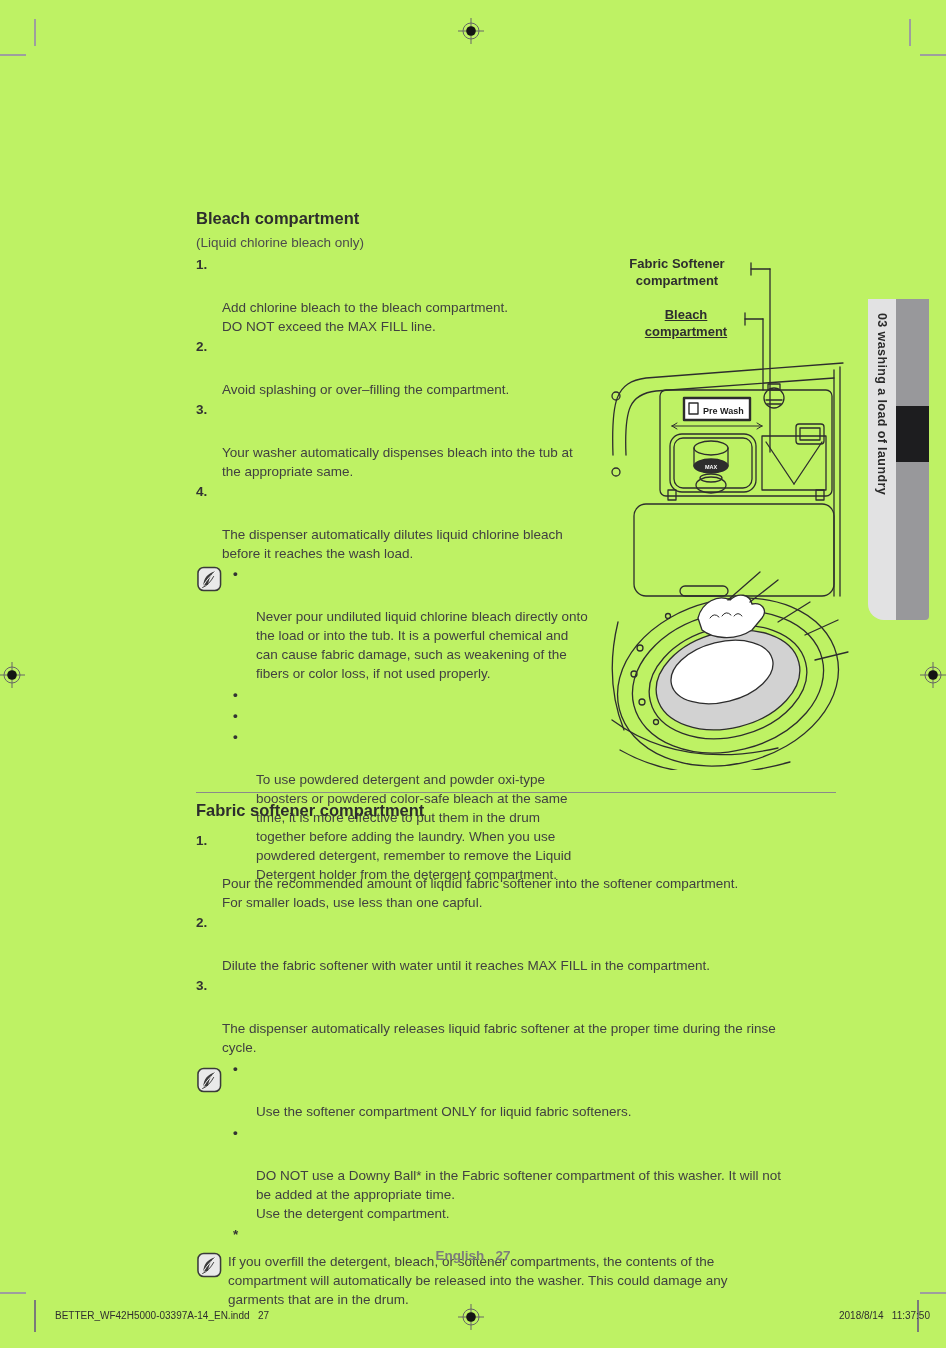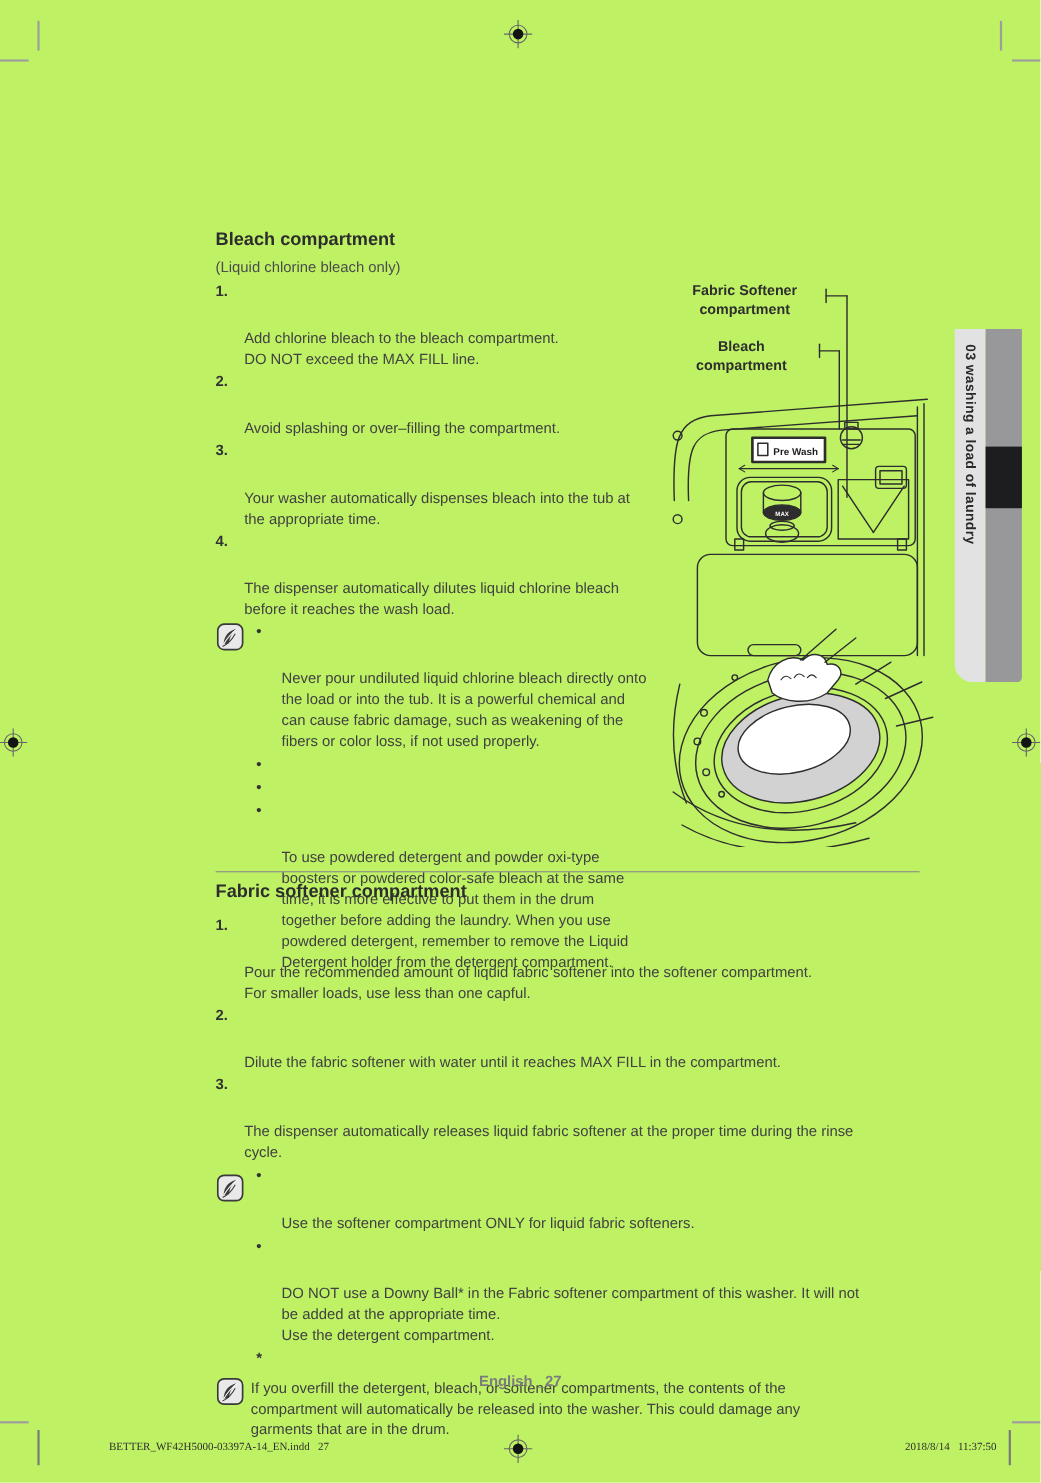--- a/index.html
+++ b/index.html
@@ -20,36 +20,36 @@
   .note-icon{position:absolute;left:1px;top:2px;width:25px;height:26px;}
   .nrow{display:flex;margin-bottom:2px;}
   .nrow .marker{width:23px;flex:0 0 23px;font-weight:bold;color:#333;}
   .note-para{position:relative;padding-left:32px;margin-top:8px;}
   .note-para .note-icon{top:0;}
   .divider{position:absolute;left:196px;top:792px;width:640px;height:1px;background:#8a8a8a;}
   
   .diagram{position:absolute;left:610px;top:250px;width:240px;height:520px;}
   .dlabel{position:absolute;text-align:center;font-weight:bold;font-size:13px;line-height:16.5px;color:#2e2e2e;white-space:pre-line;}
   .lbl-softener{left:0;top:6px;width:134px;}
-  .lbl-bleach{left:0;top:57px;width:128px;}
+  .lbl-bleach{left:12px;top:57px;width:128px;text-decoration:underline;}
   
   .tab{position:absolute;left:868px;top:299px;width:61px;height:321px;}
   .tab-light{position:absolute;left:0;top:0;width:28px;height:100%;background:#e2e2e3;border-bottom-left-radius:16px;}
   .tab-dark{position:absolute;left:28px;top:0;width:33px;height:100%;background:#98989b;border-bottom-right-radius:4px;}
   .tab-black{position:absolute;left:28px;top:107px;width:33px;height:56px;background:#1d1d1f;}
   .tab-text{position:absolute;left:0;top:14px;width:28px;height:290px;
             writing-mode:vertical-rl;font-size:12.5px;font-weight:600;letter-spacing:.4px;
             color:#2a2a2a;text-align:left;line-height:28px;}
   
   .page-label{position:absolute;left:0;top:1248px;width:946px;text-align:center;
               font-size:13.5px;font-weight:bold;color:#7c7c7c;}
-  .imprint{position:absolute;top:1310px;font-family:Liberation Serif, serif;
-           font-size:10px;color:#2e2e2e;white-space:pre;margin-left:44px;}
+  .imprint{position:absolute;top:1310px;font-family:Liberation Sans, sans-serif;
+           font-size:10px;color:#2e2e2e;white-space:pre;}
   .imprint-left{left:55px;}
-  .imprint-right{right:40px;text-align:right;}
+  .imprint-right{right:16px;text-align:right;}
   svg{display:block;}
 </style>
 </head>
 <body>
 
 <div class="page">
 
   <div class="crop" style="left:34px;top:19px;width:2px;height:27px;"></div>
   <div class="crop" style="left:0;top:54px;width:26px;height:2px;"></div>
   <div class="crop" style="left:909px;top:19px;width:2px;height:27px;"></div>
@@ -93,21 +93,21 @@
           <span class="pre">Add chlorine bleach to the bleach compartment.
 DO NOT exceed the MAX FILL line.</span>
         </li>
       <li>
           <span class="num">2.</span>
           <span class="pre">Avoid splashing or over–filling the compartment.</span>
         </li>
       <li>
           <span class="num">3.</span>
           <span class="pre">Your washer automatically dispenses bleach into the tub at
-the appropriate time.</span>
+the appropriate same.</span>
         </li>
       <li>
           <span class="num">4.</span>
           <span class="pre">The dispenser automatically dilutes liquid chlorine bleach
 before it reaches the wash load.</span>
         </li>
     </ol>
     <div class="note-block">
       <svg class="note-icon" viewBox="0 0 26 27">
         <rect x="1" y="1.5" width="23.5" height="24" rx="6" fill="#e9e9e9" stroke="#3a3a3a" stroke-width="1.6"></rect>

